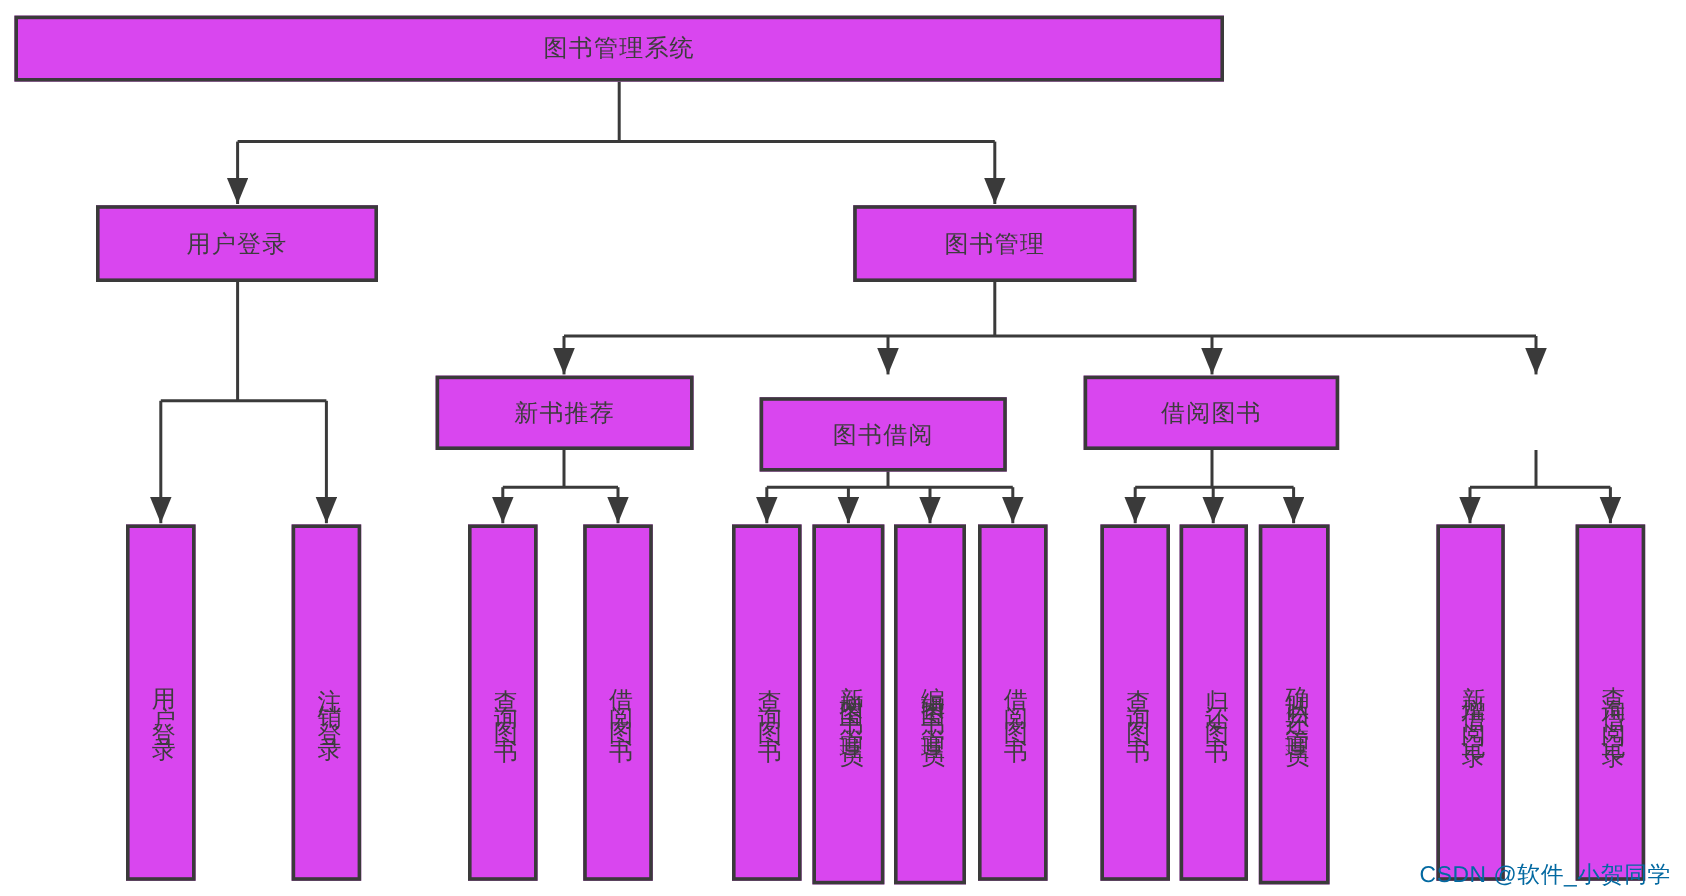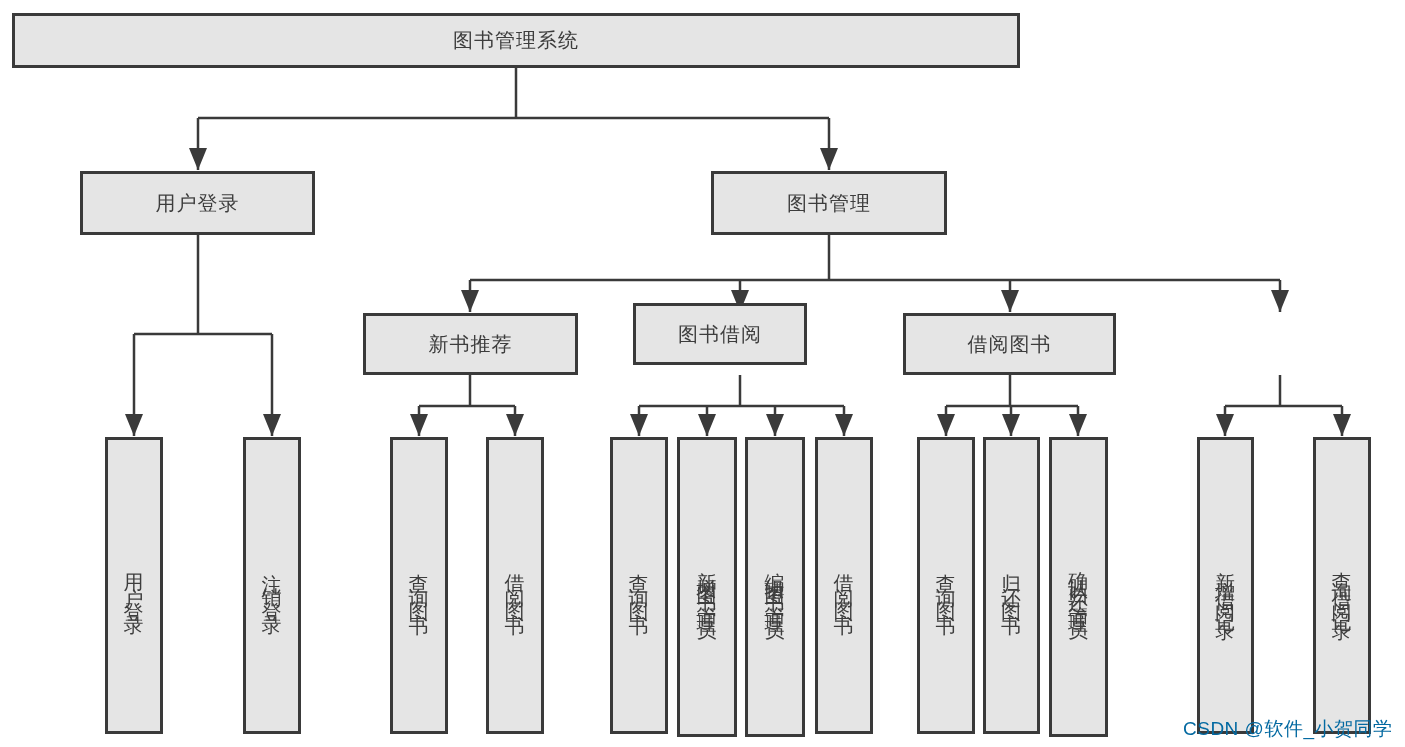--- a/index.html
+++ b/index.html
@@ -8,26 +8,27 @@
     width: 1405px;
     height: 747px;
     background: #ffffff;
     overflow: hidden;
     font-family: "Liberation Sans", "DejaVu Sans", sans-serif;
   }
   #wires { position: absolute; left: 0; top: 0; z-index: 0; }
   .box {
     position: absolute;
     box-sizing: border-box;
-    background: #e5e5e5;
+    background: #d946ef;
     border: 3px solid #3a3a3a;
     display: flex;
     align-items: center;
     justify-content: center;
     z-index: 1;
+    font-family: Liberation Mono, monospace;
   }
   .lbl {
     font-size: 20px;
     color: #3d3d3d;
     letter-spacing: 1px;
     white-space: nowrap;
   }
   .vlbl {
     writing-mode: vertical-rl;
     text-orientation: mixed;
@@ -126,21 +127,21 @@
   <div class="box" style="left:80px;top:171px;width:235px;height:64px">
     <span class="lbl">用户登录</span>
   </div>
   <div class="box" style="left:363px;top:313px;width:215px;height:62px">
     <span class="lbl">新书推荐</span>
   </div>
 
   <div class="box" style="left:711px;top:171px;width:236px;height:64px">
     <span class="lbl">图书管理</span>
   </div>
-  <div class="box" style="left:633px;top:303px;width:174px;height:62px">
+  <div class="box" style="left:633px;top:331px;width:206px;height:62px">
     <span class="lbl">图书借阅</span>
   </div>
   <div class="box" style="left:903px;top:313px;width:213px;height:62px">
     <span class="lbl">借阅图书</span>
   </div>
 
   <div class="box leaf" style="left:105px;top:437px;width:58px;height:297px">
     <span class="vlbl">用户登录</span>
   </div>
   <div class="box leaf" style="left:243px;top:437px;width:58px;height:297px">

